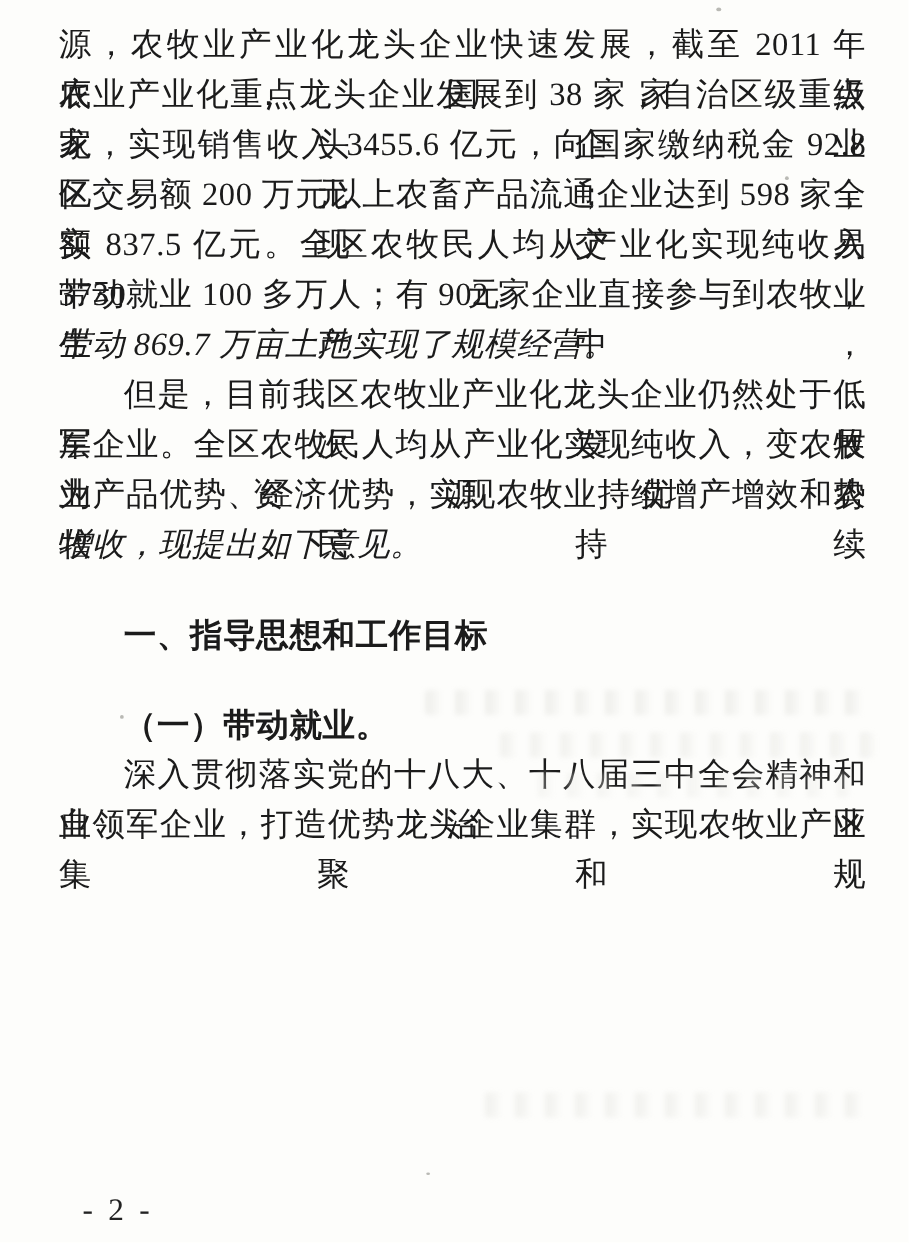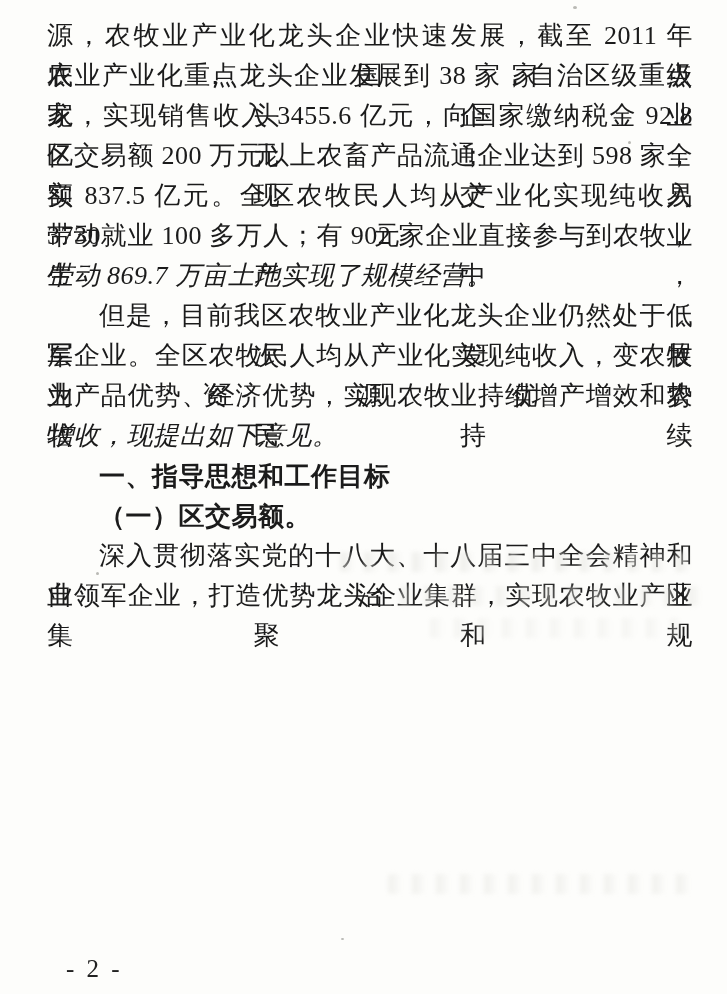--- a/index.html
+++ b/index.html
@@ -47,20 +47,21 @@
   }
   .p-gap {
     margin-top: 0;
   }
   .heading {
     font-family: "Liberation Sans", "DejaVu Sans", sans-serif;
     font-weight: 700;
     font-size: 26px;
     text-align: left;
     text-align-last: left;
+    margin-top: 32px;
   }
   .footer {
     position: absolute;
     left: 66px;
     top: 952px;
     font-size: 25px;
     line-height: 34px;
     letter-spacing: 3px;
     color: #222222;
   }
@@ -99,21 +100,21 @@
     <div class="line just">家，实现销售收入 3455.6 亿元，向国家缴纳税金 92.8 亿元；全</div>
     <div class="line just">区交易额 200 万元以上农畜产品流通企业达到 598 家，实现交易</div>
     <div class="line just">额 837.5 亿元。全区农牧民人均从产业化实现纯收入 3730 元，</div>
     <div class="line just">带动就业 100 多万人；有 902 家企业直接参与到农牧业生产中，</div>
     <div class="line last">带动 869.7 万亩土地实现了规模经营。</div>
     <div class="line just indent p-gap">但是，目前我区农牧业产业化龙头企业仍然处于低层次发展</div>
     <div class="line just">军企业。全区农牧民人均从产业化实现纯收入，变农牧业资源优势</div>
     <div class="line just">为产品优势、经济优势，实现农牧业持续增产增效和农牧民持续</div>
     <div class="line last">增收，现提出如下意见。</div>
     <div class="line heading indent">一、指导思想和工作目标</div>
-    <div class="line heading indent">（一）区交易额。</div>
+    <div class="line heading indent">（一）带动就业。</div>
     <div class="line just indent">深入贯彻落实党的十八大、十八届三中全会精神和自治区</div>
     <div class="line just">业领军企业，打造优势龙头企业集群，实现农牧业产业集聚和规</div>
   </div>
 
   <div class="ghost g-a"></div>
   <div class="ghost g-b"></div>
   <div class="ghost g-c"></div>
   <div class="ghost g-d"></div>
 
   <div class="speck s1"></div>

